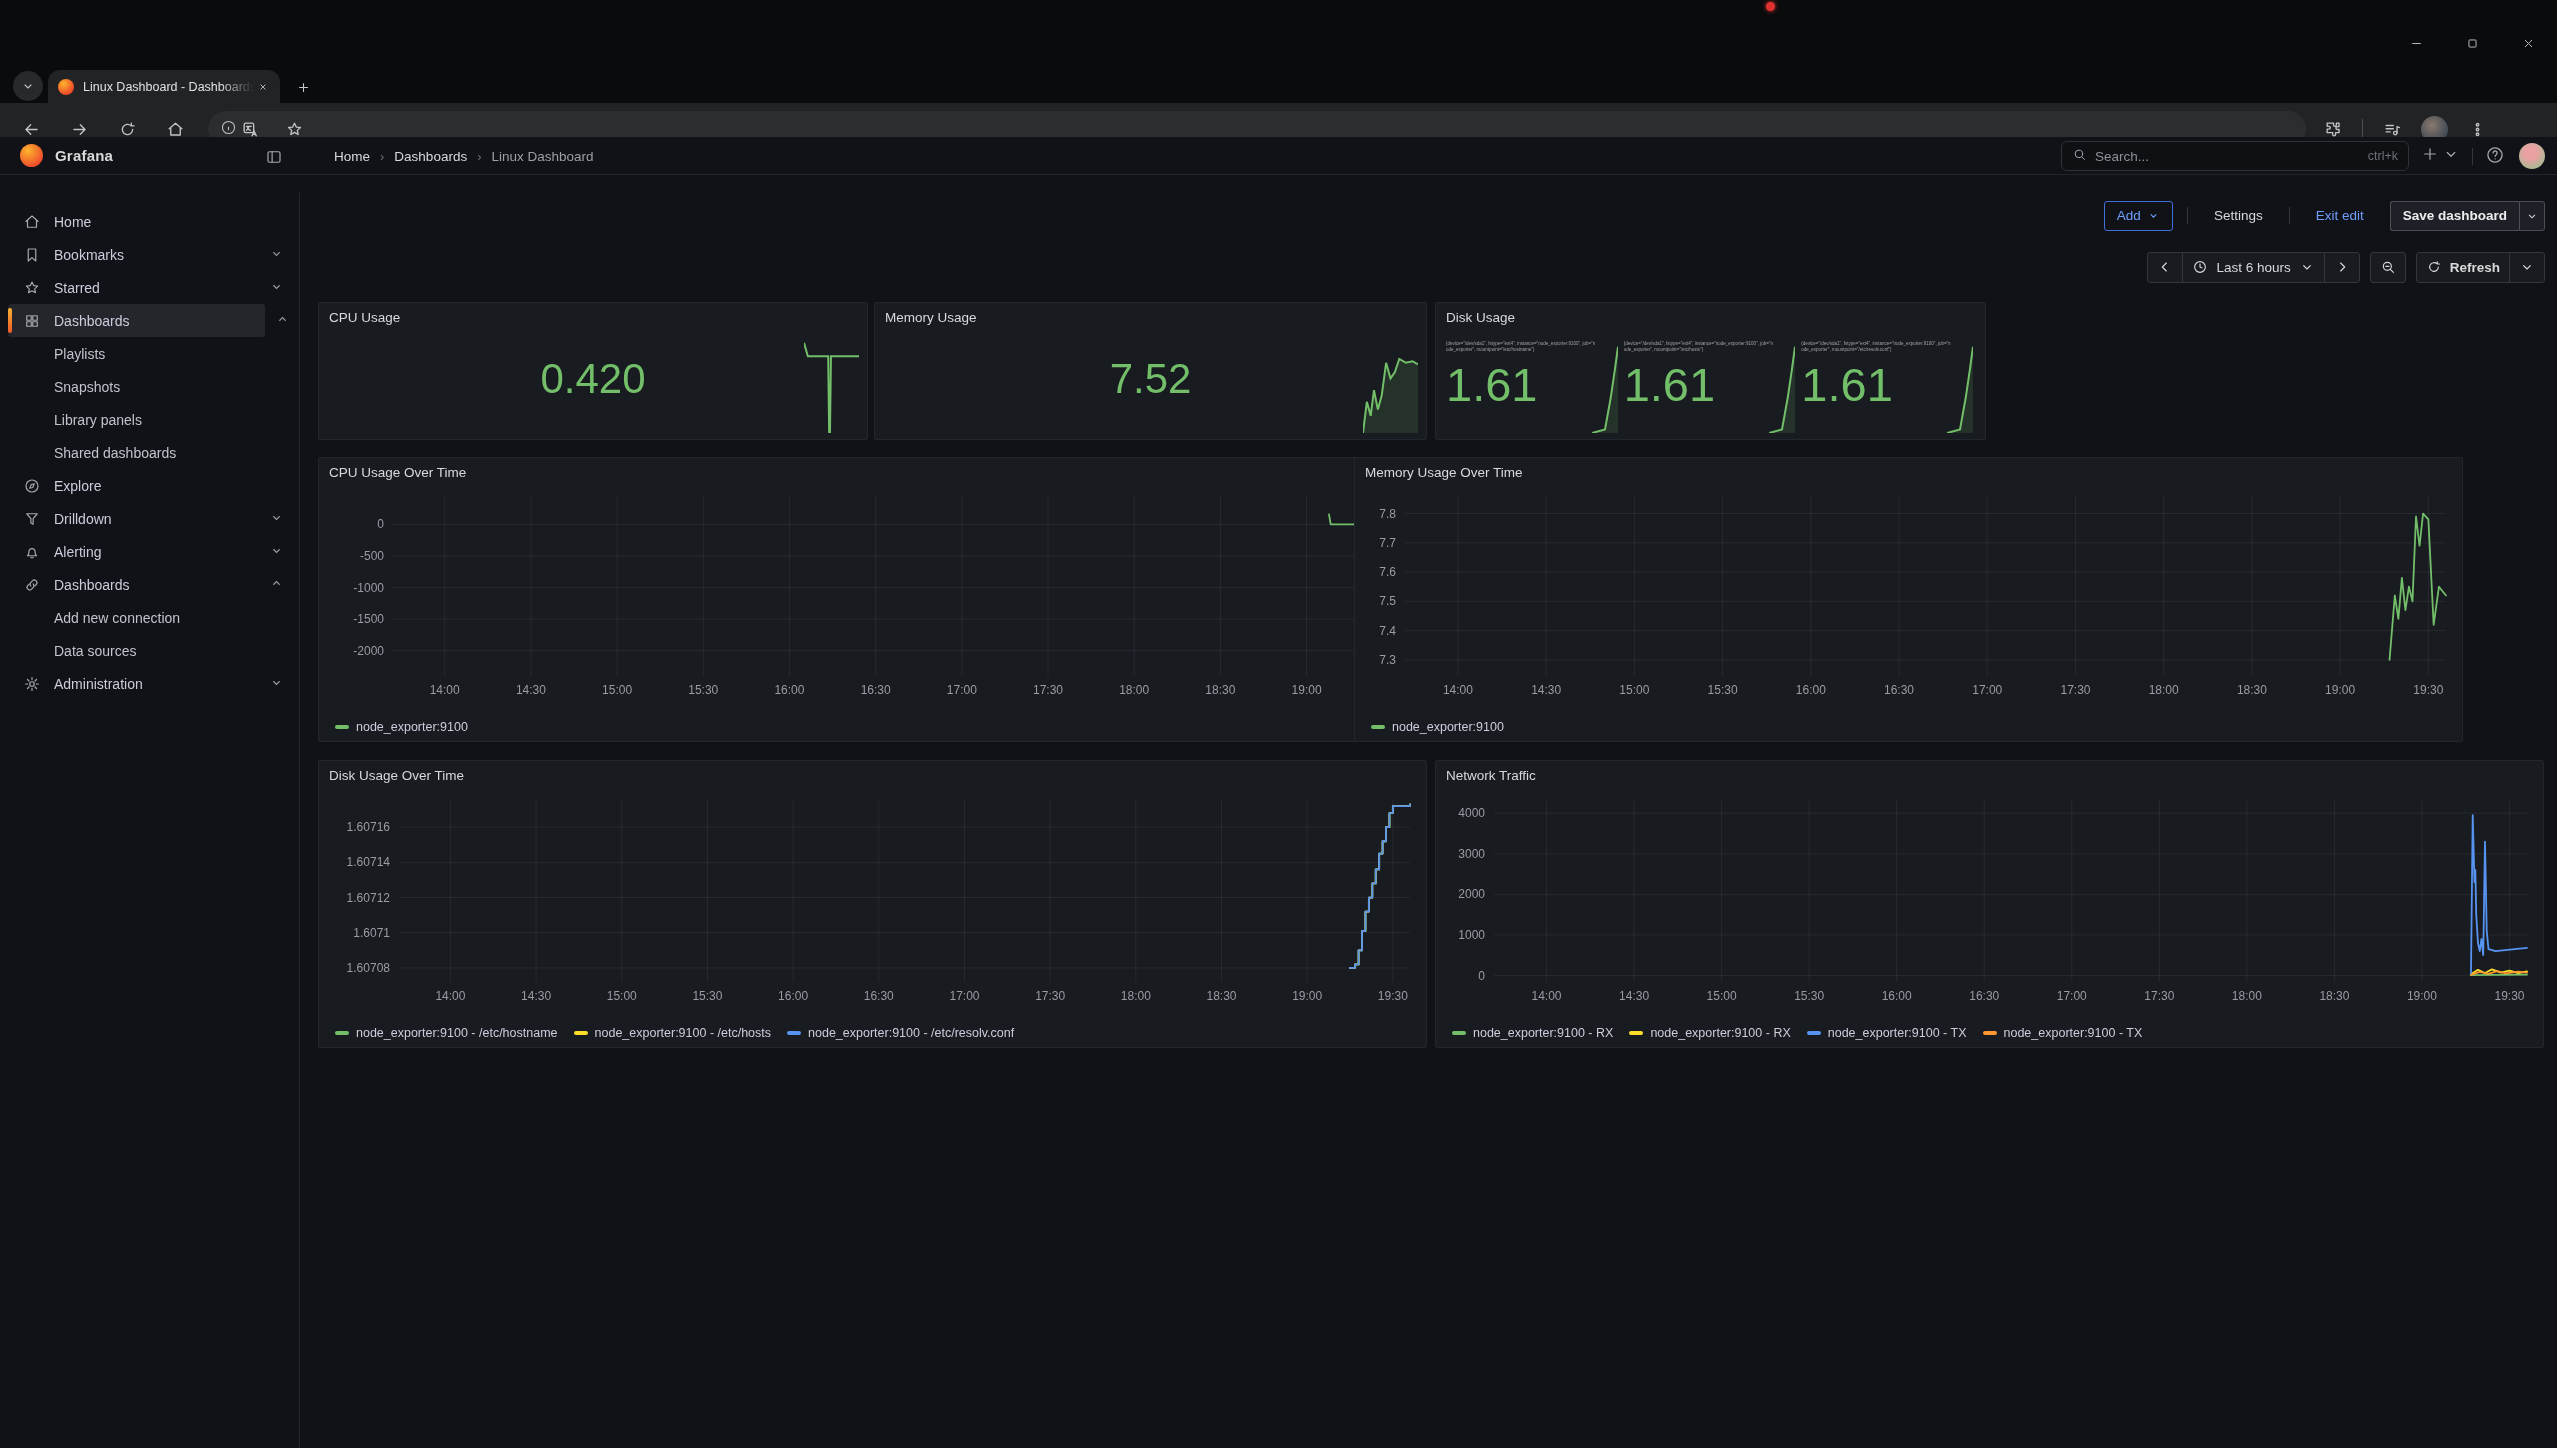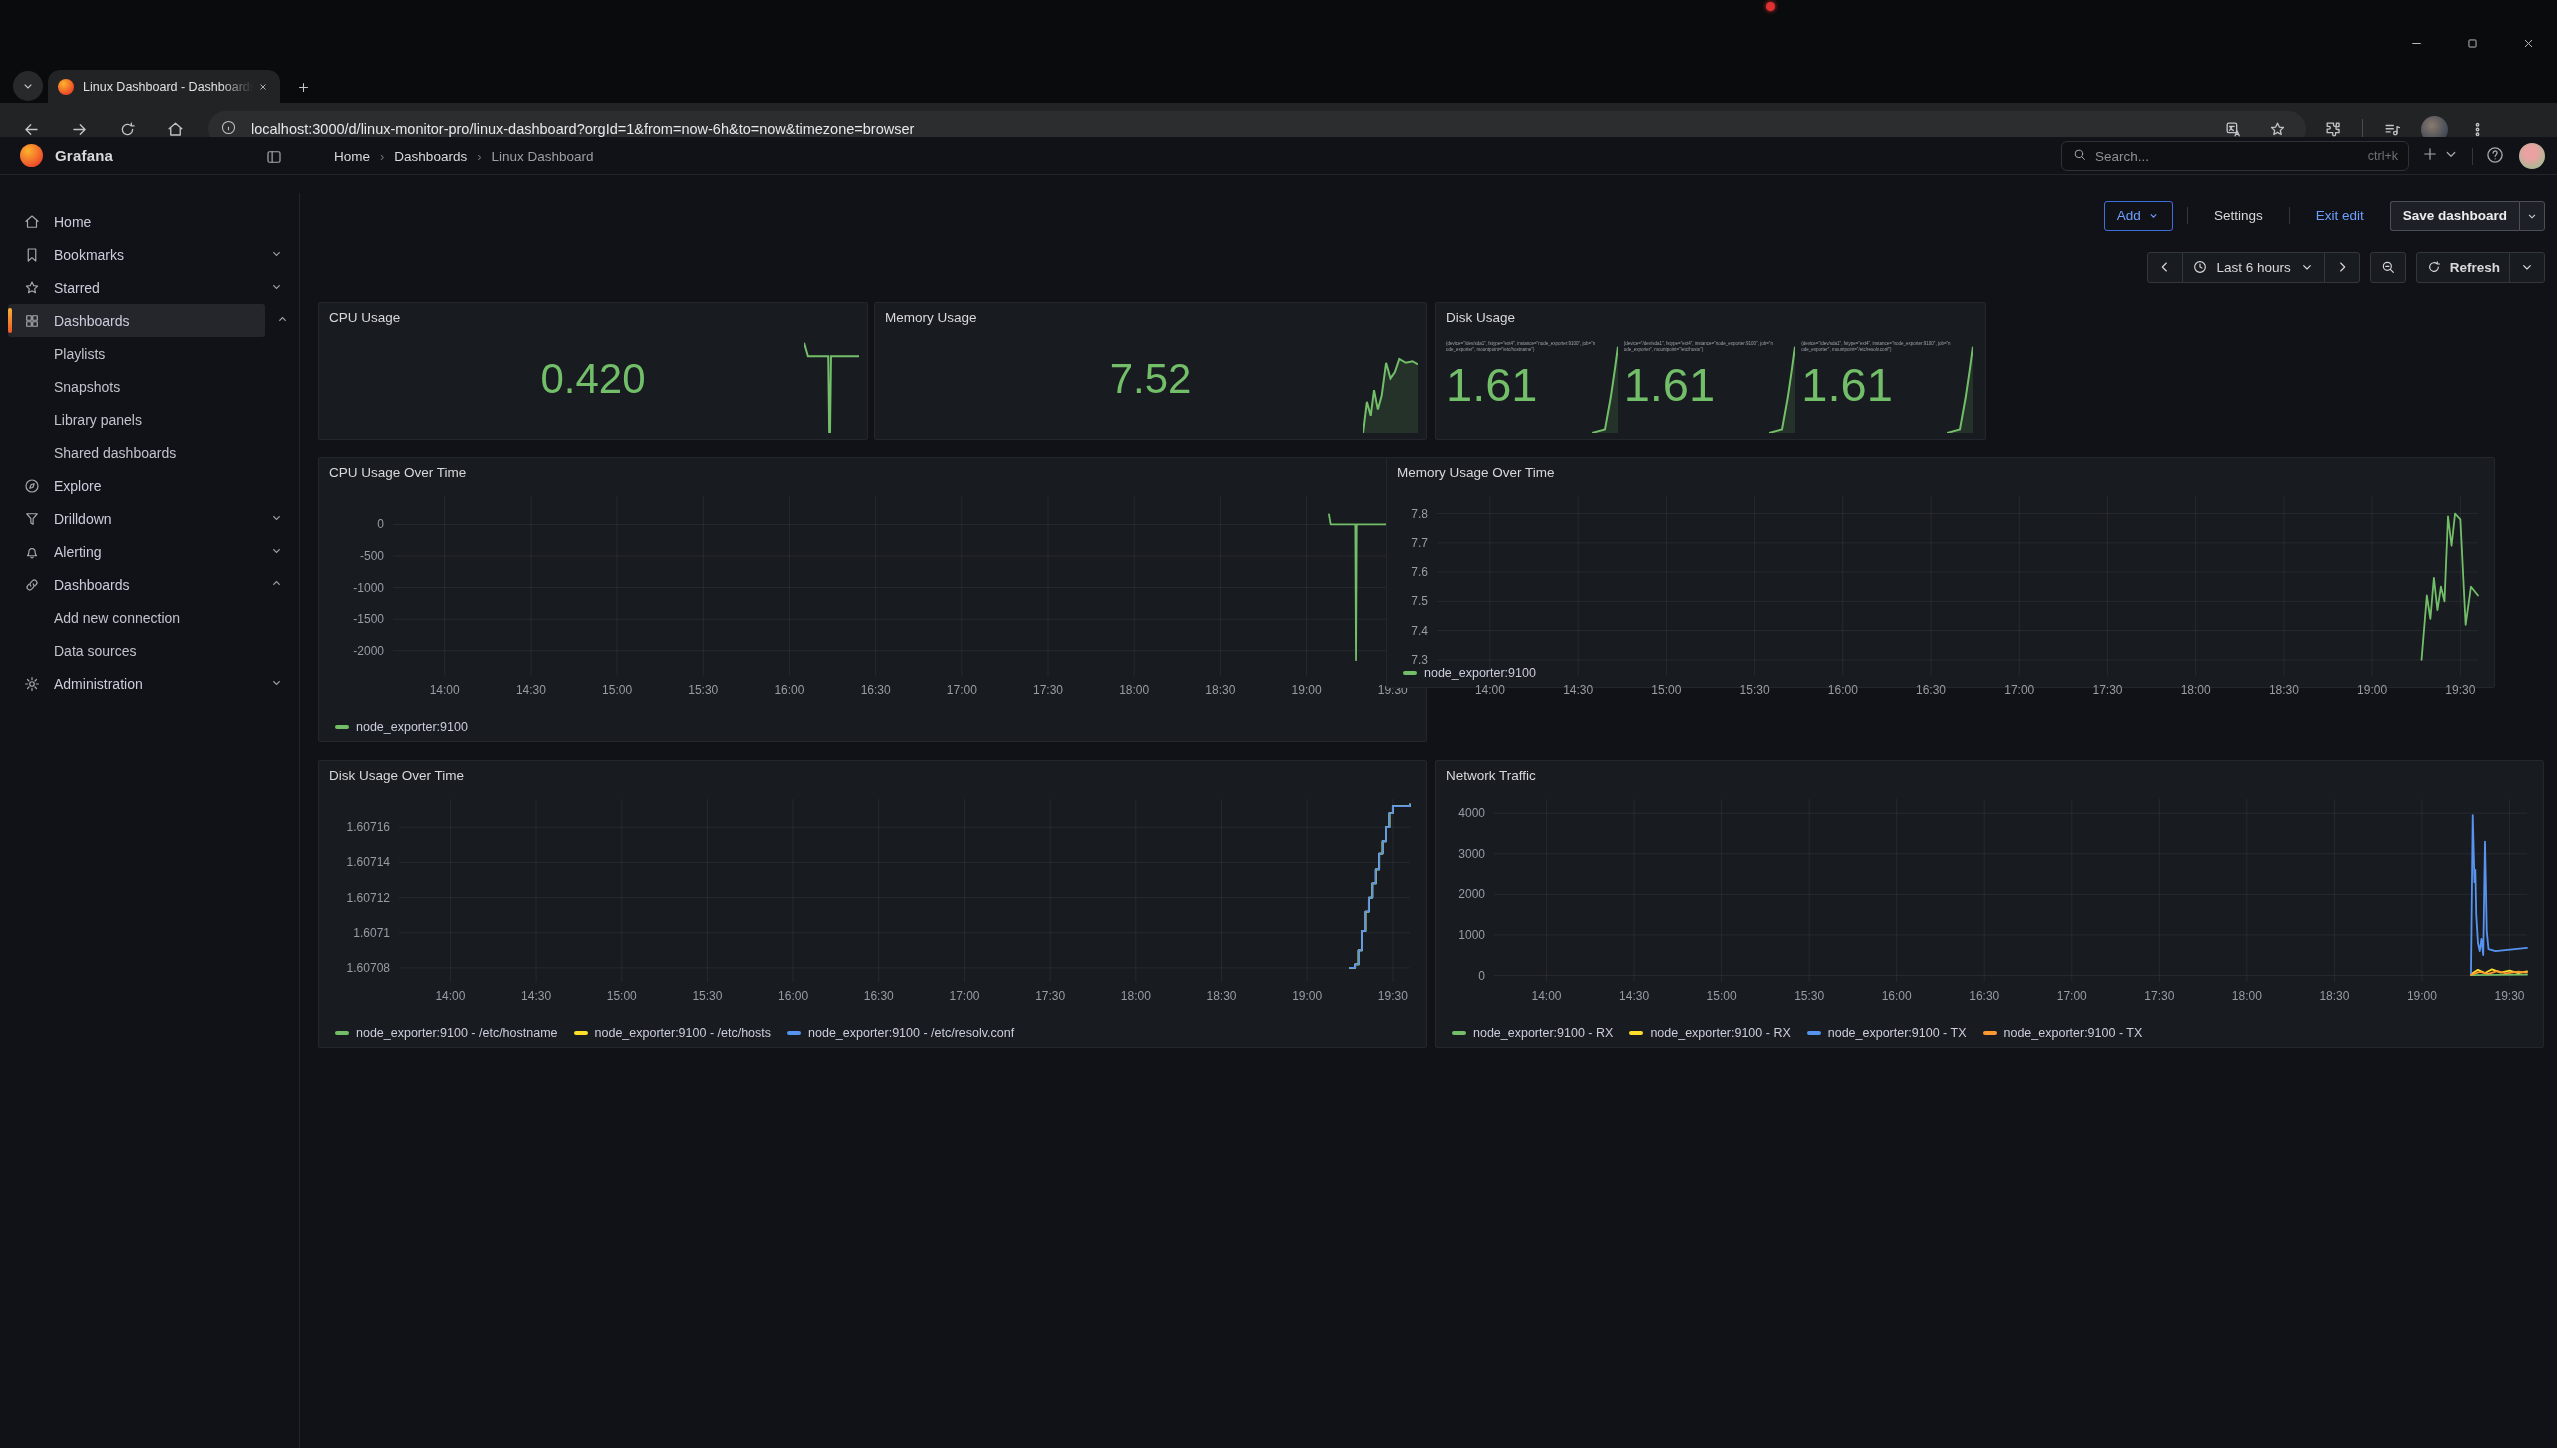--- a/index.html
+++ b/index.html
@@ -164,21 +164,20 @@
     <div class="nav-ic">
         <svg viewBox="0 0 24 24">
           <path d="M4 11l8-7 8 7M6 10v9h12v-9"></path>
         </svg>
       </div>
     <div class="url-pill">
       <div class="info-ic"><svg viewBox="0 0 24 24" stroke="#c2c3c5" fill="none" stroke-width="1.5">
             <circle cx="12" cy="12" r="8.5"></circle>
             <path d="M12 11v5M12 7.6h.01"></path>
           </svg></div>
-      <div class="url-text">localhost:3000/d/linux-monitor-pro/linux-dashboard?orgId=1&amp;from=now-6h&amp;to=now&amp;timezone=browser</div>
       <div class="pill-right">
         <div class="nav-ic">
             <svg viewBox="0 0 24 24">
               <rect x="4" y="4" width="12" height="12" rx="2"></rect>
               <path d="M7 8h6M10 8c-.4 2.6-2 4.4-3 5M8 9.5c.9 2 2.4 3.2 3.8 3.7M14 20l2.6-6 2.6 6M15 18h3.4"></path>
             </svg>
           </div>
         <div class="nav-ic">
             <svg viewBox="0 0 24 24">
               <path d="M12 4l2.3 4.9 5.2.6-3.9 3.6 1 5.2-4.6-2.6-4.6 2.6 1-5.2L4.5 9.5l5.2-.6z"></path>
@@ -523,21 +522,21 @@
         <text x="57" y="166.73684210526315" text-anchor="end" fill="#9a9ca4" font-size="12" font-family="Liberation Sans, sans-serif">-2000</text>
         <path d="M1001.9847457627114 26.31578947368421L1003.7084745762711 36.421052631578945L1026.116949152542 36.421052631578945L1028.3577966101695 36.421052631578945L1029.0472881355927 172.21052631578945L1029.736779661017 36.421052631578945L1083 36.421052631578945" fill="none" stroke="#73bf69" stroke-width="1.8" stroke-linejoin="round" stroke-linecap="round"></path>
       </svg>
     <div class="legend">
         <div class="legend-item">
           <span class="legend-swatch" style="background: rgb(115, 191, 105);"></span>
           <span>node_exporter:9100</span>
         </div>
       </div>
   </div>
-  <div class="panel" style="left:1386px;top:457px;width:1109px;height:231px">
+  <div class="panel" style="left:1354px;top:457px;width:1109px;height:285px">
     <div class="panel-title">Memory Usage Over Time</div>
     <svg class="plot" style="width:1093px;height:212px">
         <line x1="94.93220338983062" y1="8" x2="94.93220338983062" y2="188" stroke="rgba(204,204,220,0.08)" stroke-width="1"></line>
         <text x="94.93220338983062" y="206" text-anchor="middle" fill="#9a9ca4" font-size="12" font-family="Liberation Sans, sans-serif">14:00</text>
         <line x1="183.15254237288144" y1="8" x2="183.15254237288144" y2="188" stroke="rgba(204,204,220,0.08)" stroke-width="1"></line>
         <text x="183.15254237288144" y="206" text-anchor="middle" fill="#9a9ca4" font-size="12" font-family="Liberation Sans, sans-serif">14:30</text>
         <line x1="271.37288135593224" y1="8" x2="271.37288135593224" y2="188" stroke="rgba(204,204,220,0.08)" stroke-width="1"></line>
         <text x="271.37288135593224" y="206" text-anchor="middle" fill="#9a9ca4" font-size="12" font-family="Liberation Sans, sans-serif">15:00</text>
         <line x1="359.5932203389831" y1="8" x2="359.5932203389831" y2="188" stroke="rgba(204,204,220,0.08)" stroke-width="1"></line>
         <text x="359.5932203389831" y="206" text-anchor="middle" fill="#9a9ca4" font-size="12" font-family="Liberation Sans, sans-serif">15:30</text>

